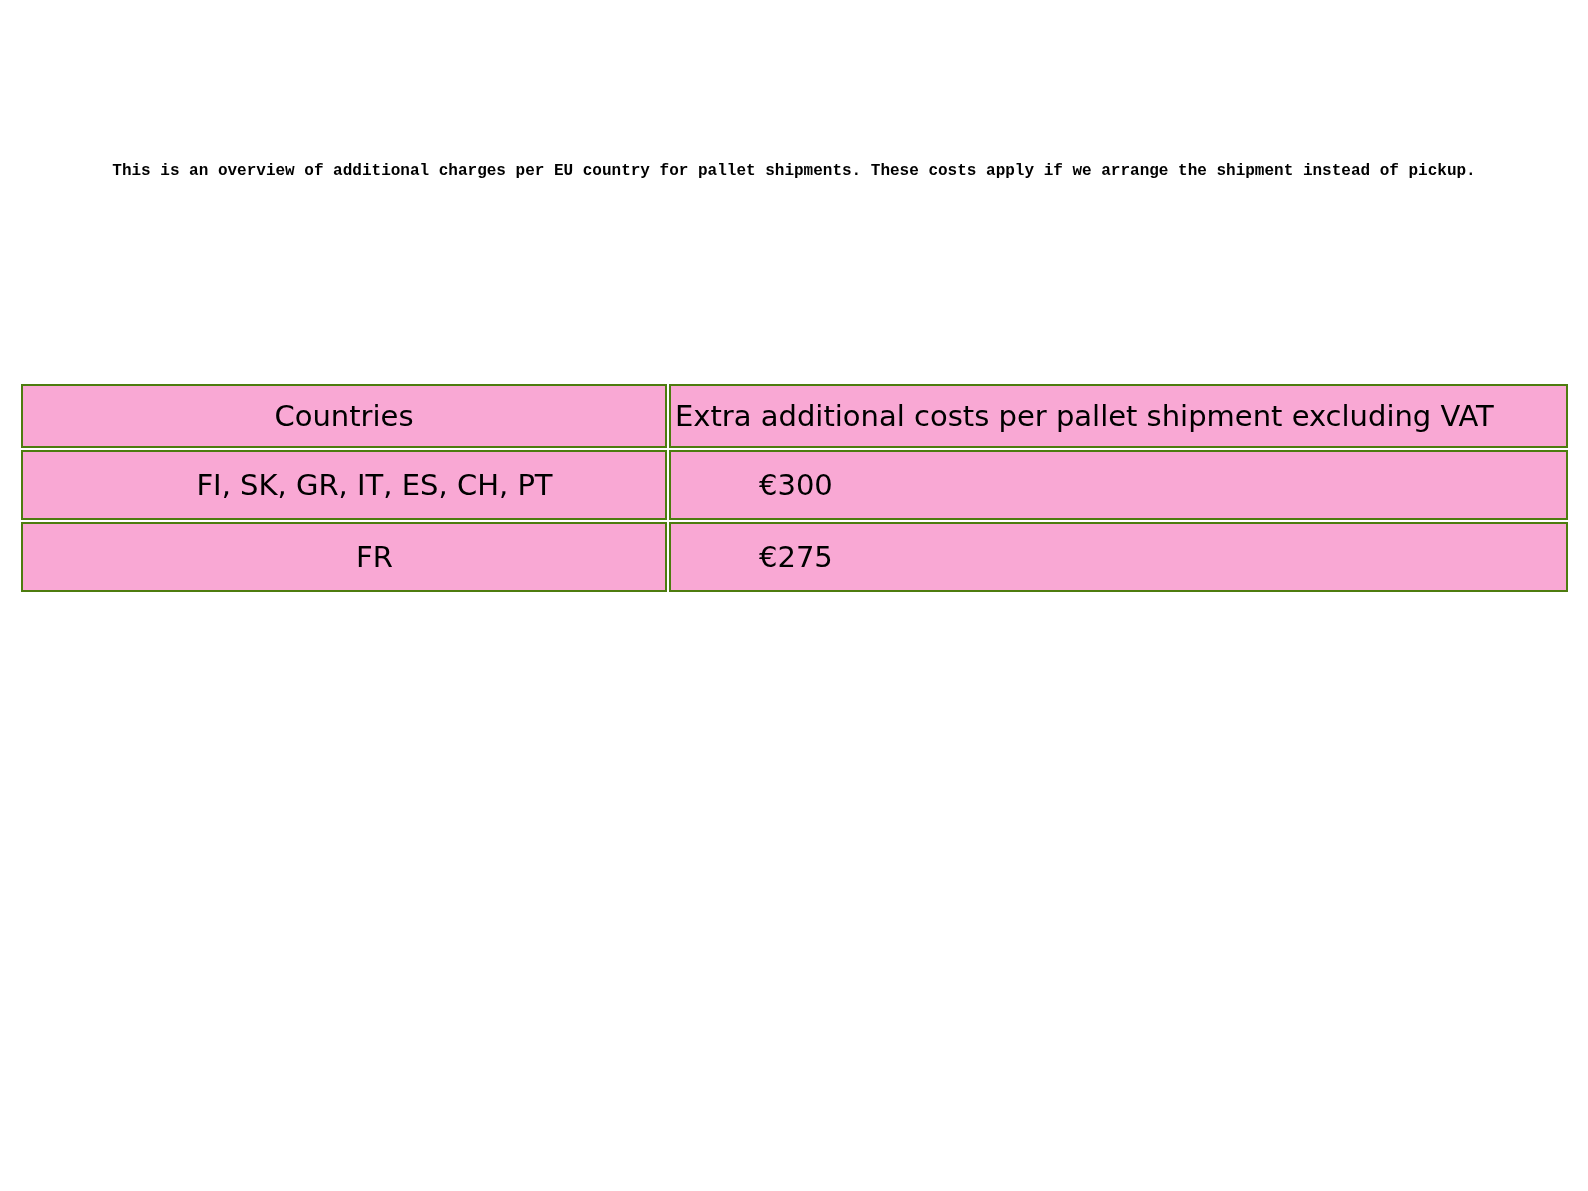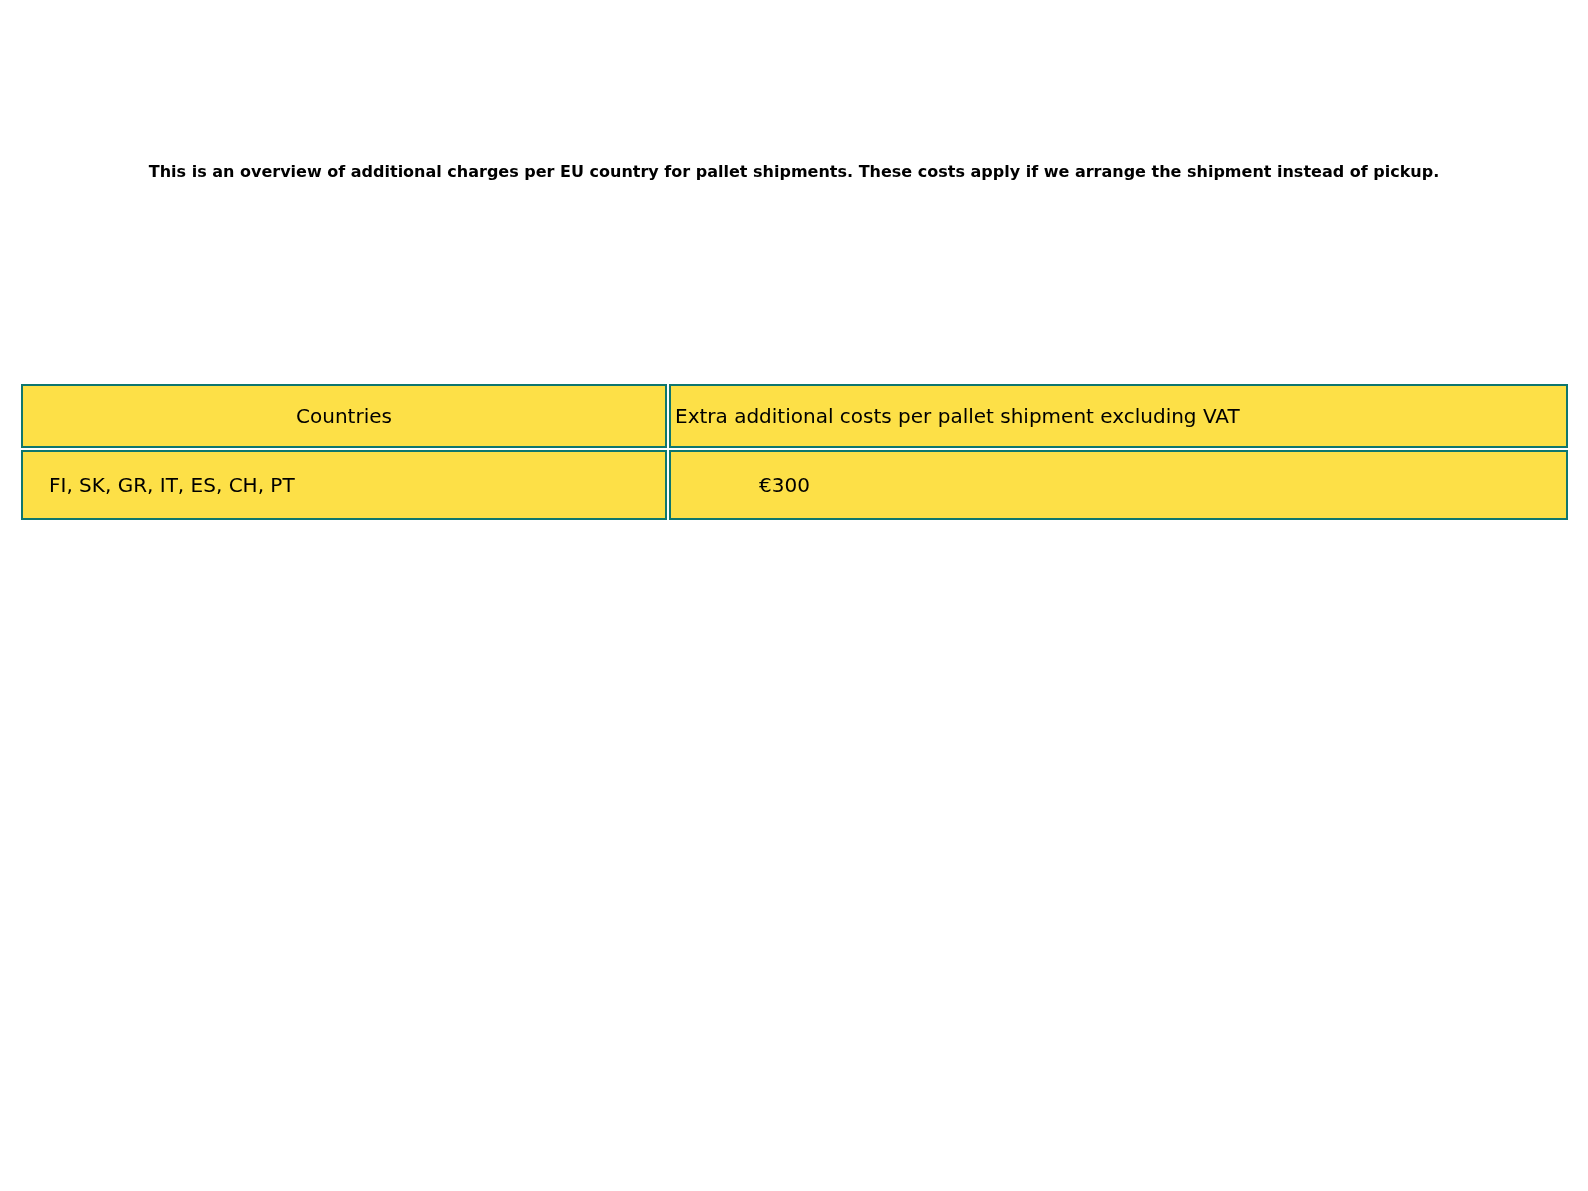--- a/index.html
+++ b/index.html
@@ -17,56 +17,57 @@
   }
   .intro {
     position: absolute;
     top: 162px;
     left: 0;
     width: 1588px;
     text-align: center;
     font-size: 16px;
     font-weight: bold;
     color: #000000;
+    font-family: Liberation Mono, monospace;
   }
   table.charges-table {
     position: absolute;
     top: 382px;
     left: 19px;
     border-collapse: separate;
     border-spacing: 2px;
     table-layout: fixed;
   }
   table.charges-table th,
   table.charges-table td {
-    border: 2px solid #0f766e;
-    background: #fde047;
-    font-size: 20px;
+    border: 2px solid #4d7c0f;
+    background: #f9a8d4;
+    font-size: 29px;
     font-weight: normal;
     color: #000000;
     vertical-align: middle;
     white-space: nowrap;
     overflow: hidden;
     box-sizing: content-box;
   }
   th.countries-header {
     width: 640px;
     height: 58px;
     text-align: center;
   }
   th.costs-header {
     width: 890px;
     height: 58px;
     text-align: left;
     padding-left: 4px;
   }
   td.countries-cell {
     height: 64px;
-    text-align: left;
-    padding-left: 26px;
+    text-align: center;
+    padding-left: 62px;
   }
   td.cost-cell {
     height: 64px;
     text-align: left;
     padding-left: 88px;
   }
 </style>
 </head>
 <body>
 
@@ -77,14 +78,18 @@
     <tr>
       <th class="countries-header">Countries</th>
       <th class="costs-header">Extra additional costs per pallet shipment excluding VAT</th>
     </tr>
   </thead>
   <tbody>
     <tr>
       <td class="countries-cell">FI, SK, GR, IT, ES, CH, PT</td>
       <td class="cost-cell">€300</td>
     </tr>
+    <tr>
+      <td class="countries-cell">FR</td>
+      <td class="cost-cell">€275</td>
+    </tr>
   </tbody>
 </table>
 
 </body></html>

